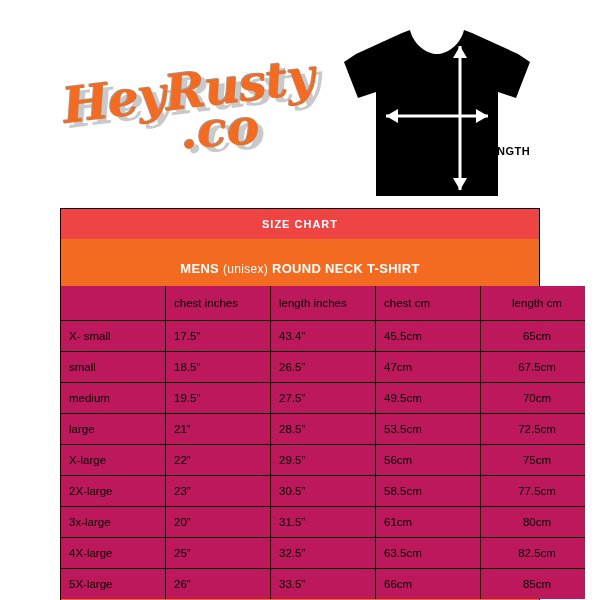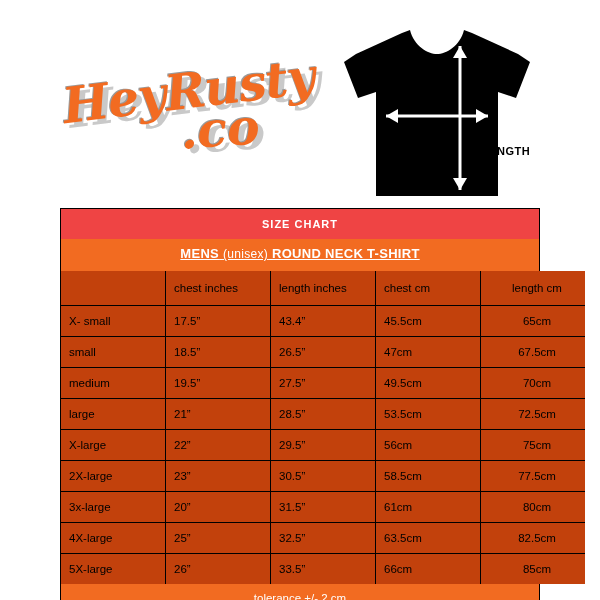--- a/index.html
+++ b/index.html
@@ -109,23 +109,22 @@
     padding: 8px 0 8px;
     line-height: 14px;
   }
   .band-orange {
     background: #F26B21;
     color: #ffffff;
     text-align: center;
     font-weight: bold;
     font-size: 13px;
     letter-spacing: 0.3px;
-    padding: 7px 0 9px;
+    padding: 22px 0 9px;
     line-height: 16px;
-    text-decoration: underline;
   }
   .band-orange .light {
     font-weight: normal;
     font-size: 12px;
   }
   .band-orange-foot {
     background: #F26B21;
     color: #ffffff;
     text-align: center;
     font-weight: normal;
@@ -139,21 +138,21 @@
     width: 100%;
     table-layout: fixed;
   }
   table.size-table td {
     border-top: 1px solid #000;
     border-right: 1px solid #000;
     font-size: 11.5px;
     padding: 7px 0 7px 8px;
     height: 16px;
     vertical-align: middle;
-    background: #c2410c;
+    background: #be185d;
   }
   table.size-table td:last-child { border-right: none; text-align: center; }
   table.size-table tr.head td {
     border-top: none;
     font-size: 11.5px;
     padding-top: 9px;
     padding-bottom: 9px;
   }
   .col-0 { width: 96px; }
   .col-1 { width: 96px; }

